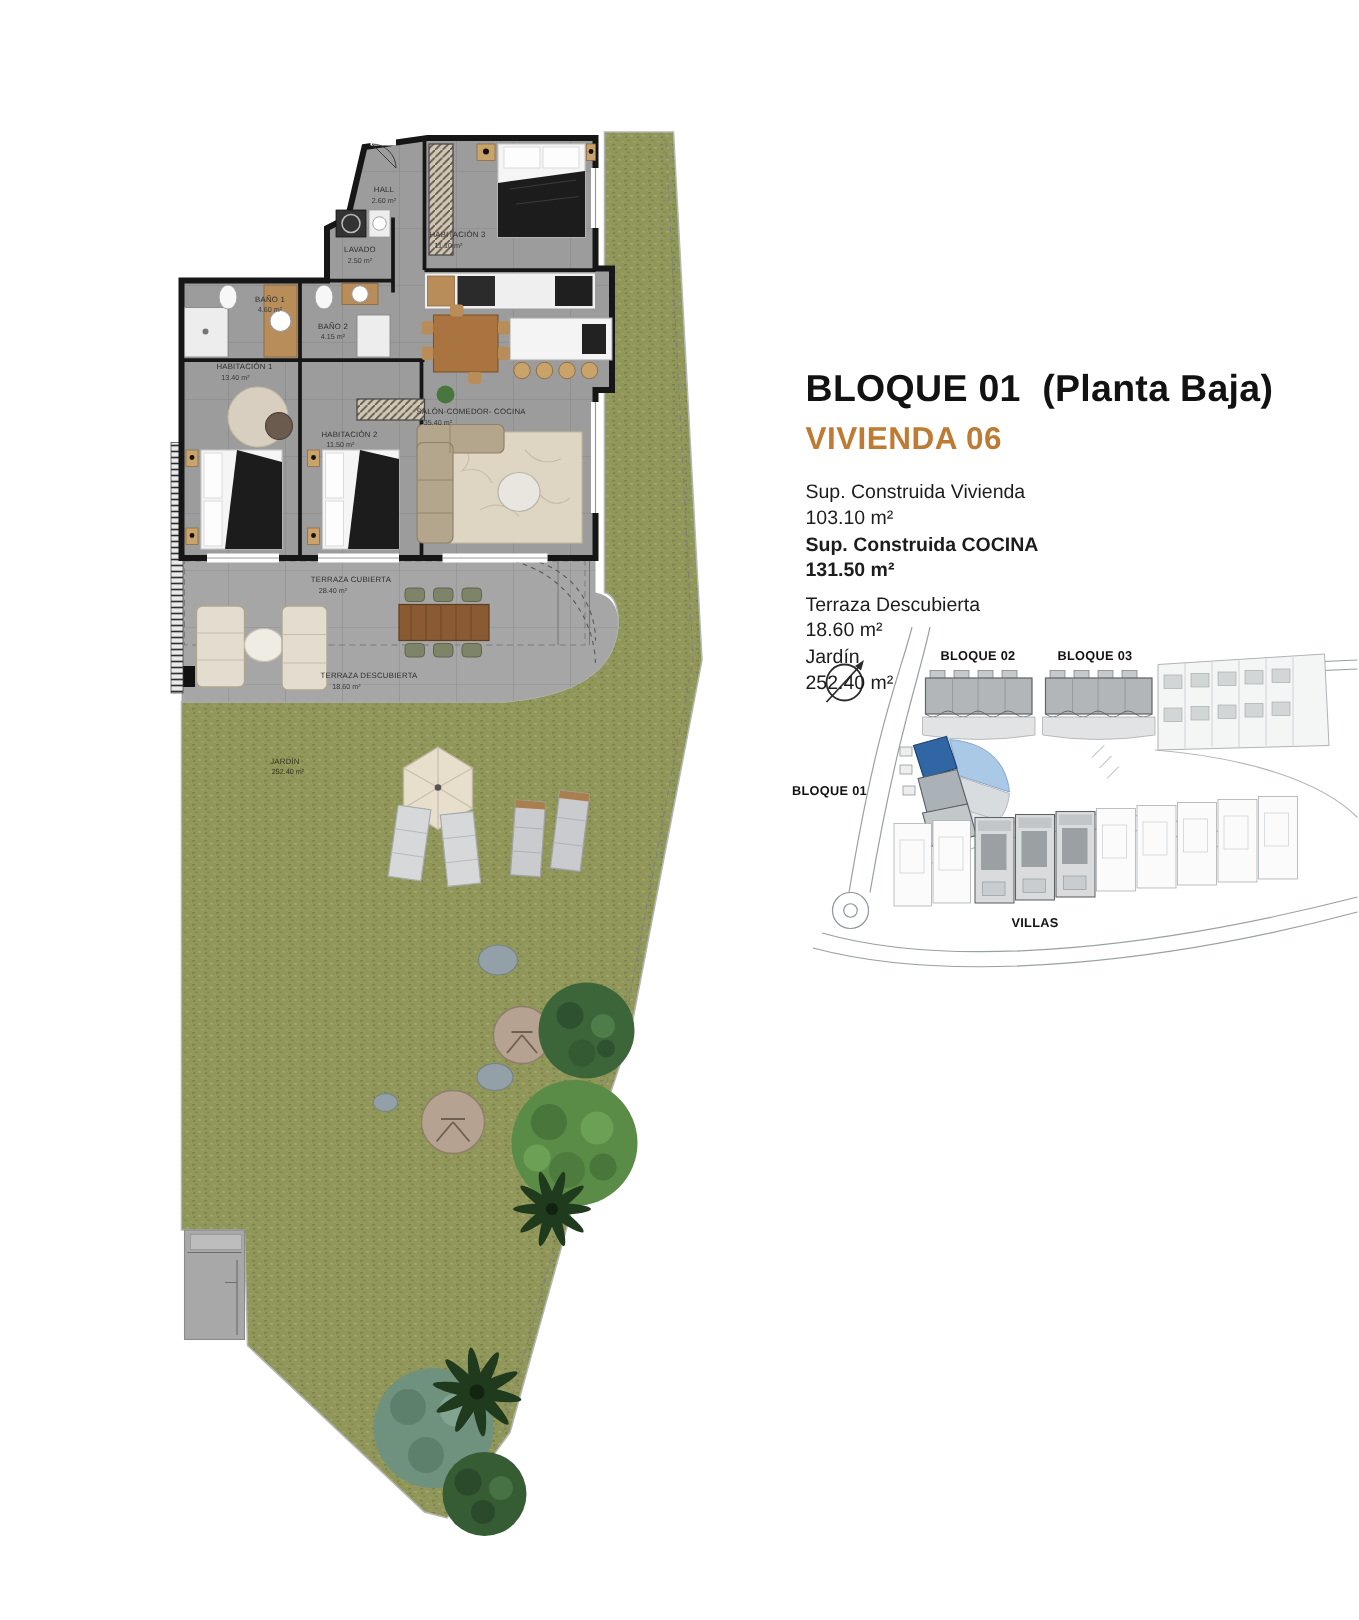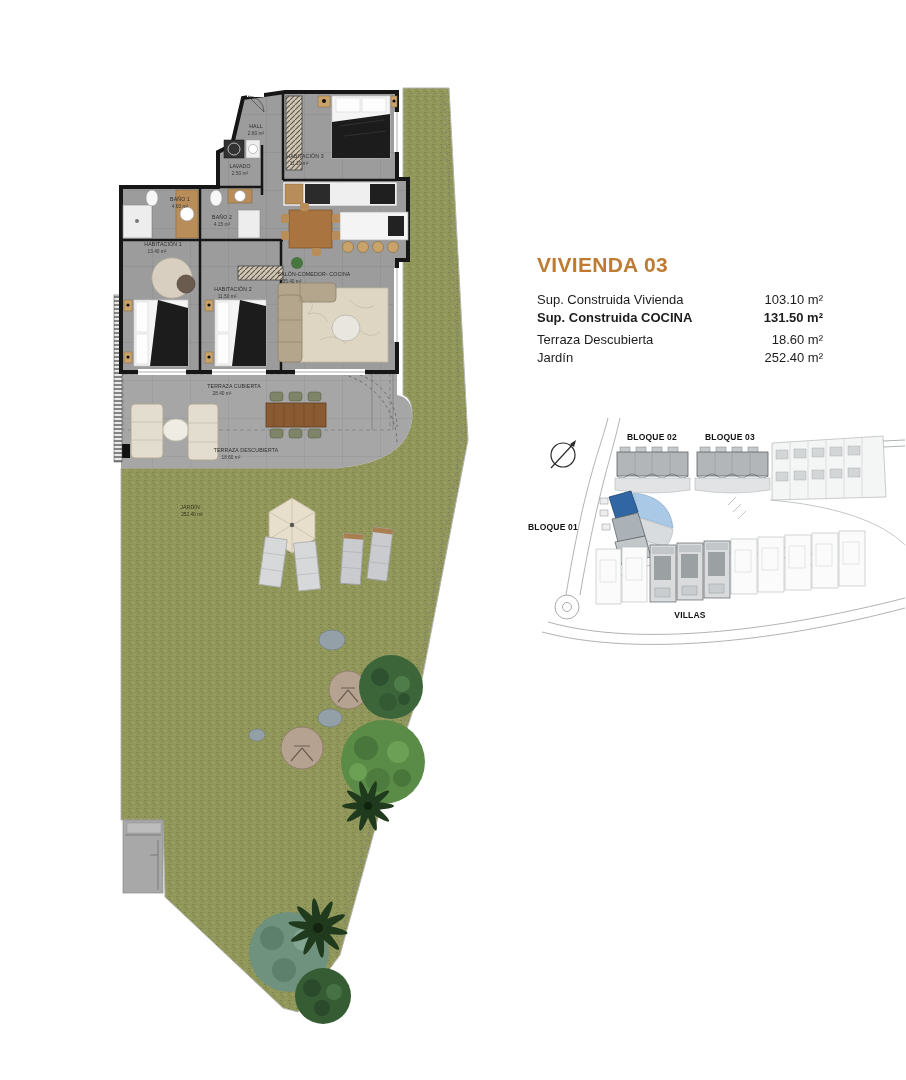--- a/index.html
+++ b/index.html
@@ -12,21 +12,21 @@
   #info-panel{left:537px;top:246px;width:300px;}
   .title{
     font-size:25px;font-weight:bold;color:#121212;letter-spacing:.2px;
     white-space:pre;line-height:1.1;
   }
   .subtitle{
     font-size:21px;font-weight:bold;color:#BE7B34;letter-spacing:.3px;
     margin-top:7px;
   }
   .areas{margin-top:14px;width:286px;font-size:13px;color:#1c1c1c;}
-  .t-row{display:flex;justify-content:space-between;line-height:17.5px;}
+  .t-row{display:flex;justify-content:space-between;line-height:17.5px;flex-direction:column;}
   .t-row.gap{margin-top:5px;}
   .t-row.bold{font-weight:bold;}
   .t-label{text-align:left;}
   .t-value{}
   
   svg{position:absolute;display:block;}
   svg text{font-family:"Liberation Sans",sans-serif;}
   .room-label{font-size:5.2px;fill:#2d2d2d;letter-spacing:.15px;}
   .room-area{font-size:4.8px;fill:#3a3a3a;}
   .garden-label{fill:#33331e;}
@@ -428,21 +428,22 @@
     </g>
   </g>
 
   <text class="site-label" x="652" y="440" text-anchor="middle">BLOQUE 02</text>
   <text class="site-label" x="730" y="440" text-anchor="middle">BLOQUE 03</text>
   <text class="site-label" x="528" y="530" text-anchor="start">BLOQUE 01</text>
   <text class="site-label" x="690" y="618" text-anchor="middle">VILLAS</text>
 </svg>
 
 <div class="abs" id="info-panel">
-  <div class="subtitle">VIVIENDA 03</div>
+  <div class="title">BLOQUE 01  (Planta Baja)</div>
+  <div class="subtitle">VIVIENDA 06</div>
   <div class="areas">
     <div class="t-row">
       <span class="t-label">Sup. Construida Vivienda</span>
       <span class="t-value">103.10 m²</span>
     </div>
     <div class="t-row bold">
       <span class="t-label">Sup. Construida COCINA</span>
       <span class="t-value">131.50 m²</span>
     </div>
     <div class="t-row gap">

